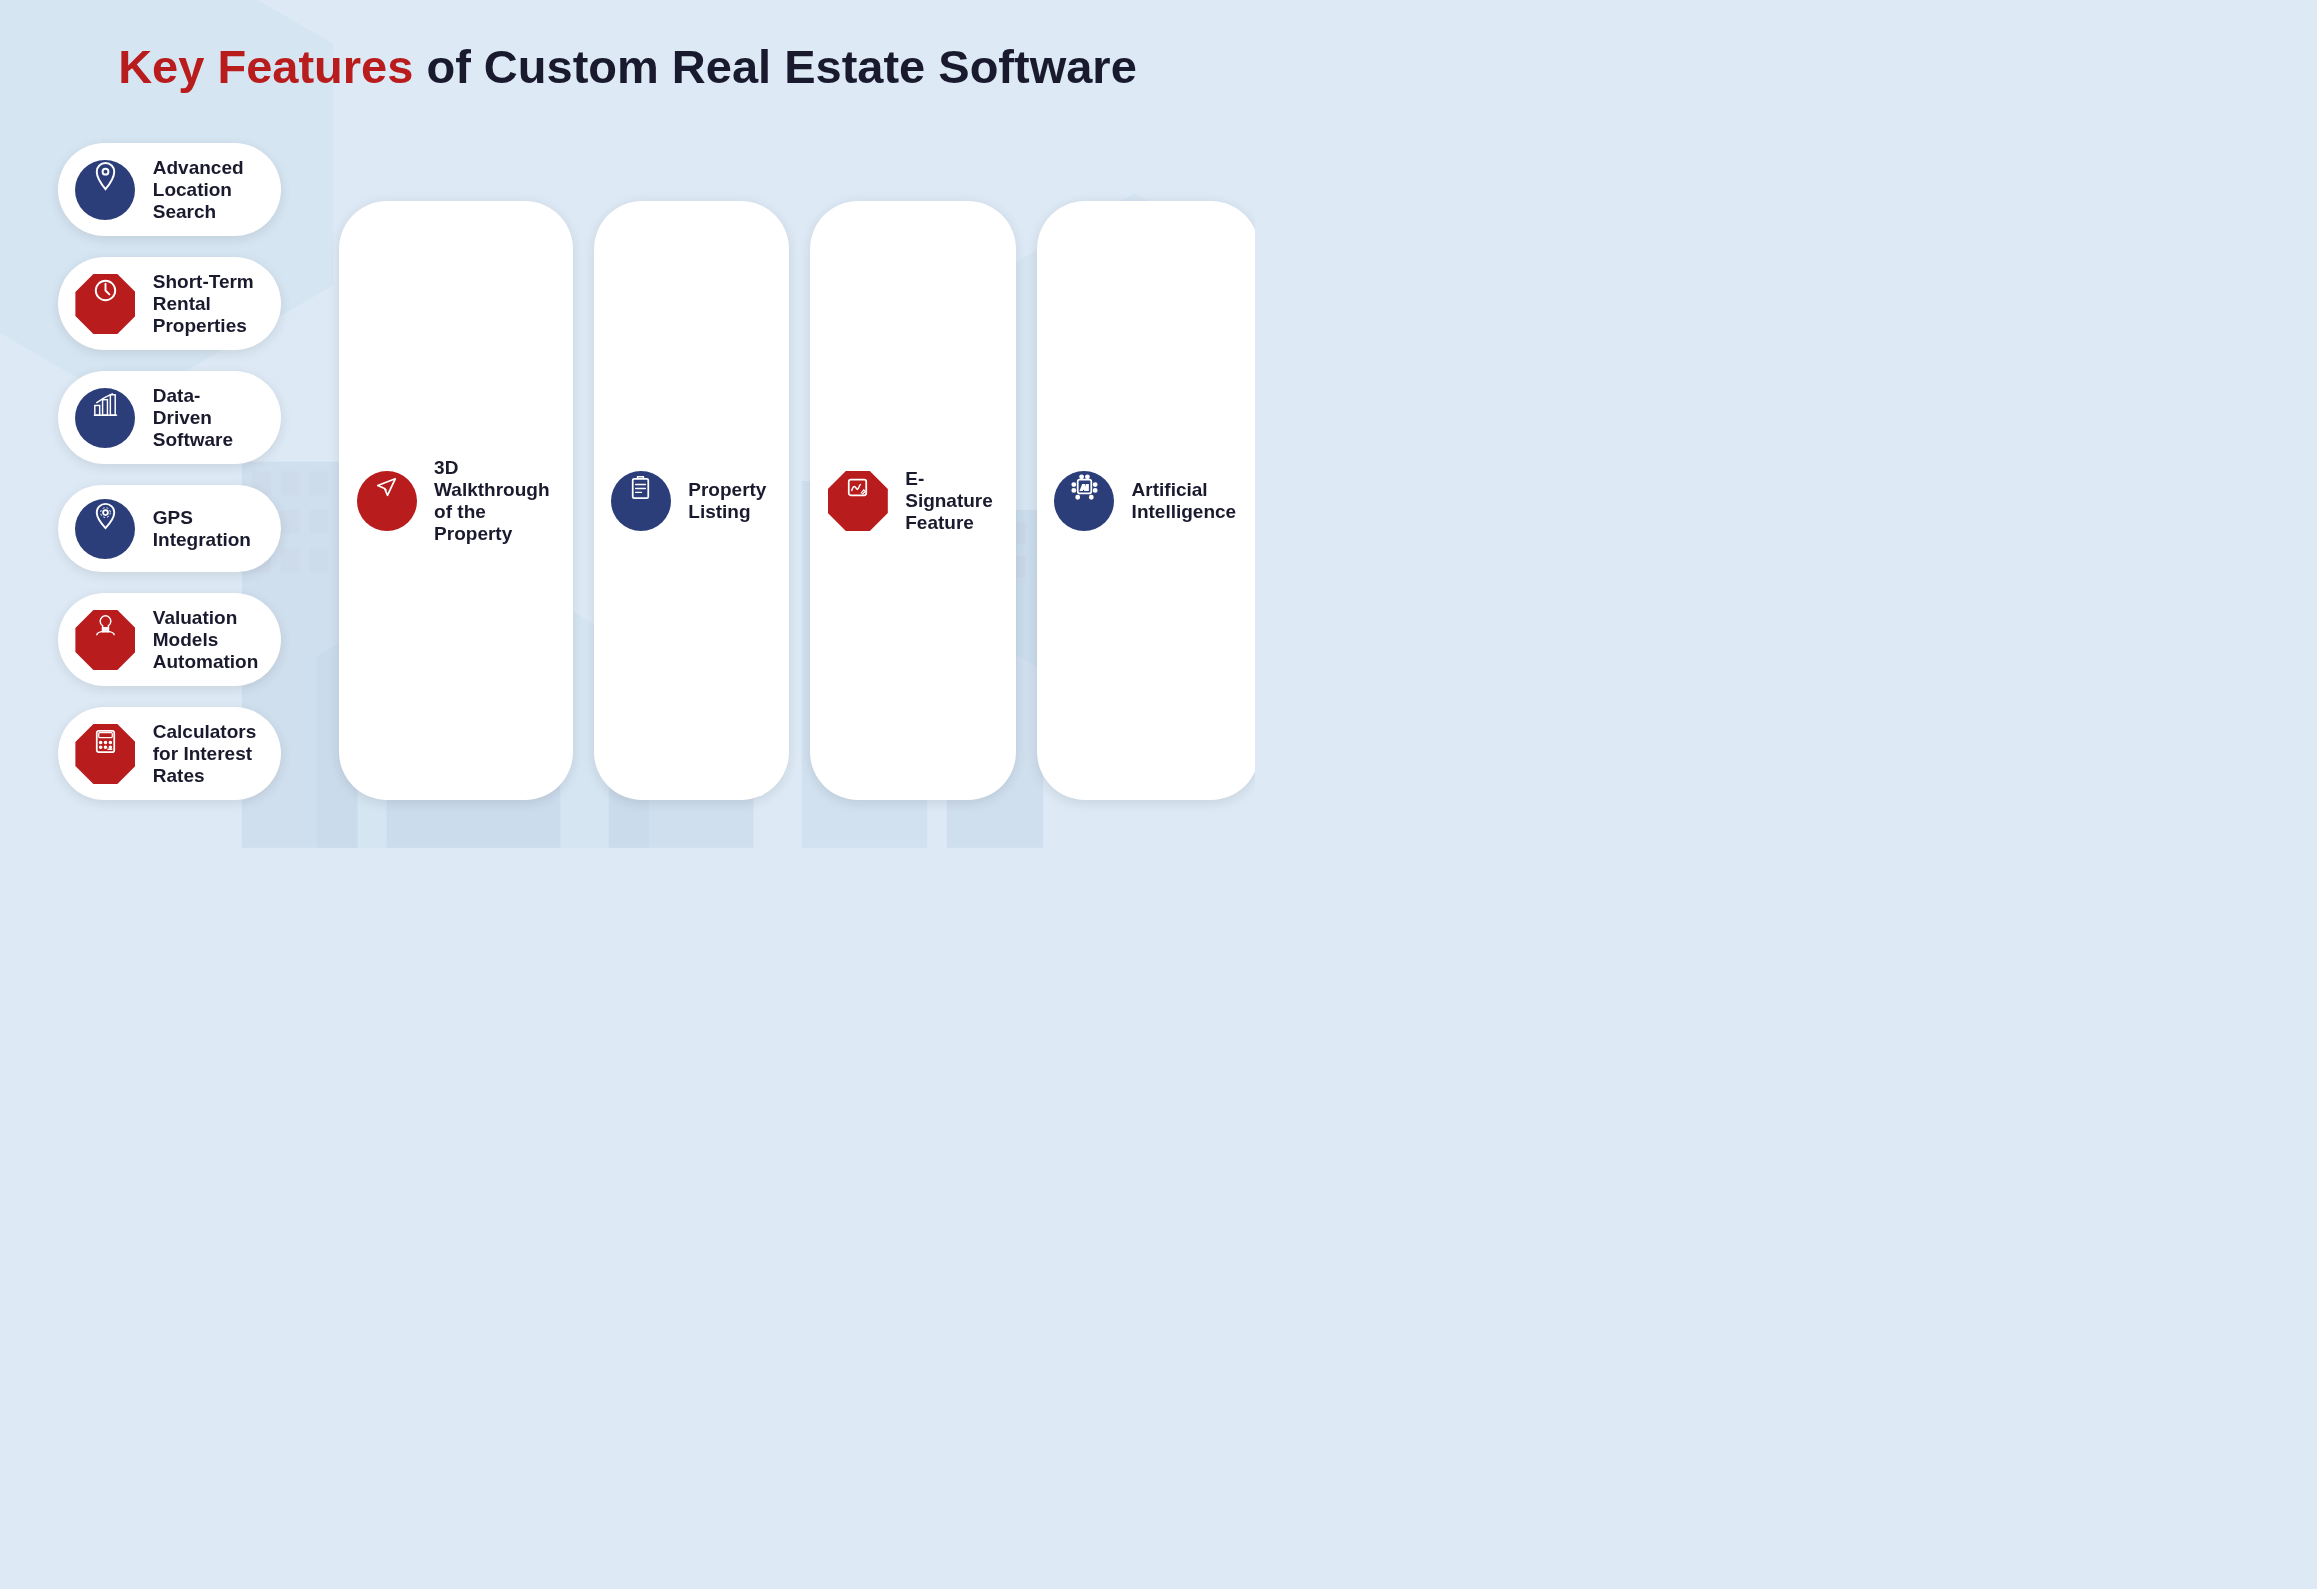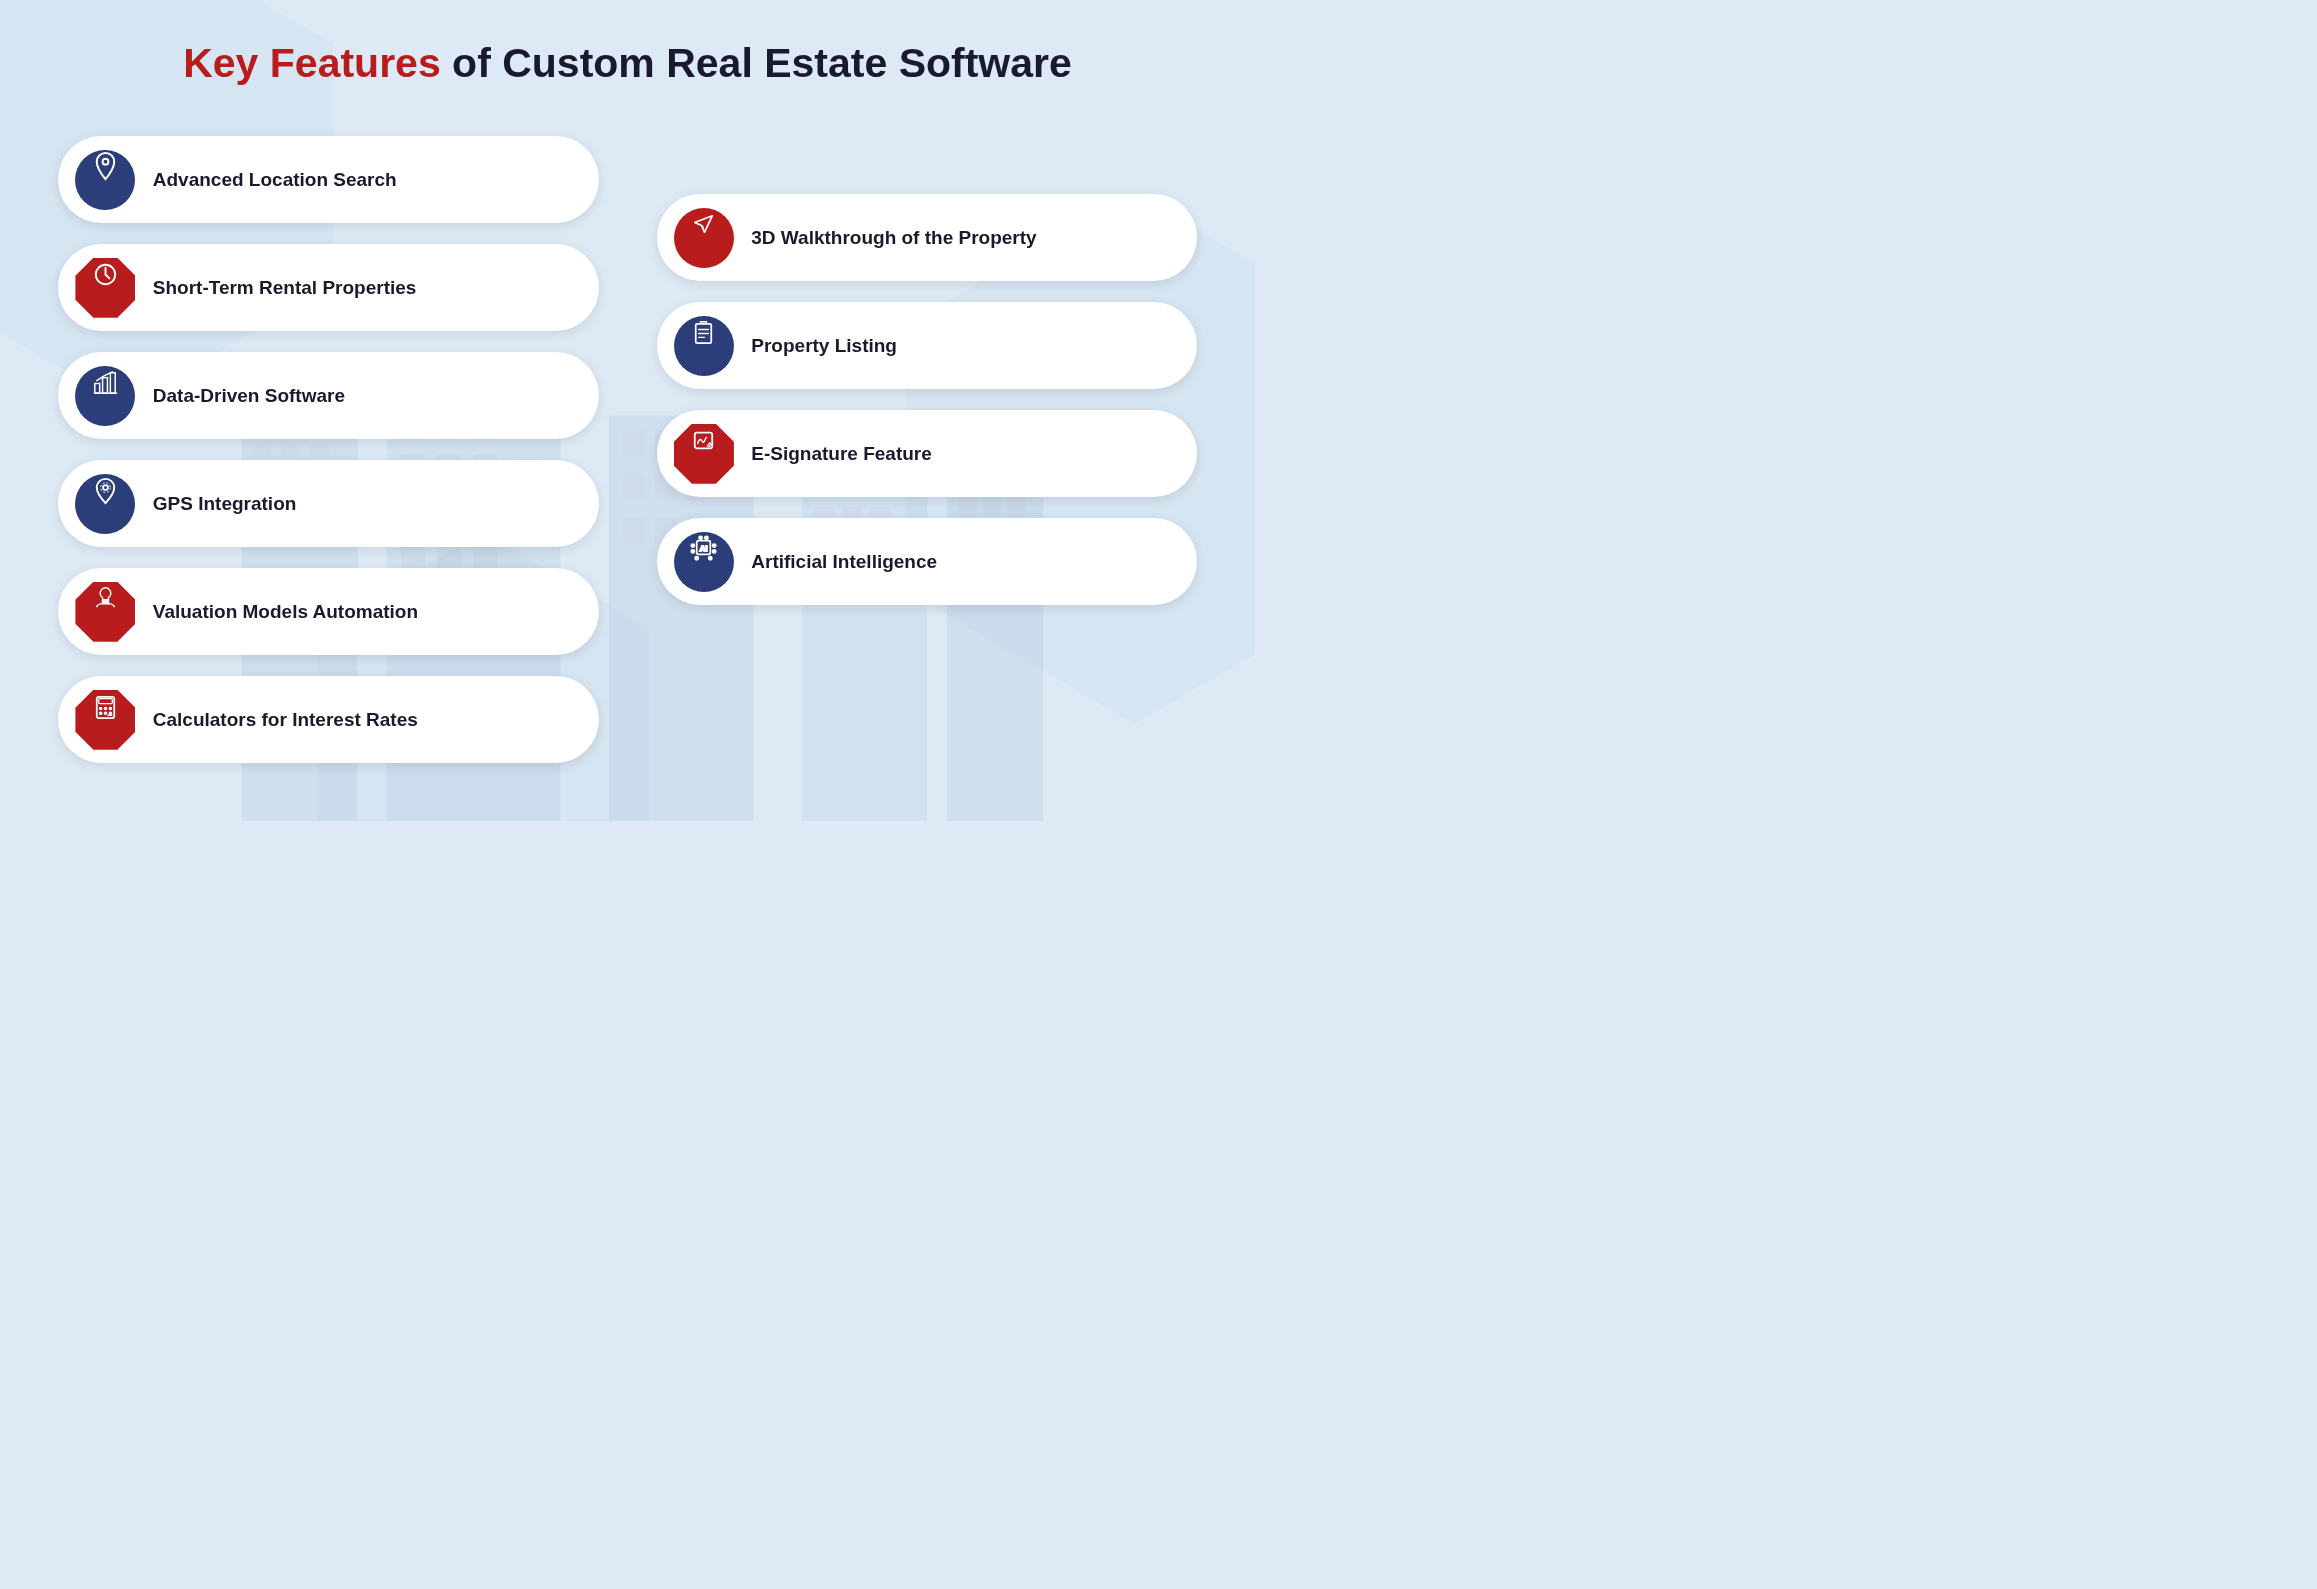--- a/index.html
+++ b/index.html
@@ -37,21 +37,21 @@
     }
 
     .container {
       position: relative;
       z-index: 10;
       padding: 39px 58px 48px;
     }
 
     .page-title {
       text-align: center;
-      font-size: 41px;
+      font-size: 47px;
       font-weight: 700;
       color: #1a1a2e;
       margin-bottom: 48px;
       line-height: 1.2;
     }
 
     .page-title .highlight {
       color: #b91c1c;
     }
 
@@ -110,21 +110,21 @@
     
     .left-col {
       display: flex;
       flex-direction: column;
       gap: 21px;
       padding-top: 0;
     }
 
     .right-col {
       display: flex;
-      flex-direction: column;
+      flex-direction: row;
       gap: 21px;
       padding-top: 58px;
     }
 
   </style>
 </head>
 <body>
 
 <div class="bg-hexagon bg-hex-1"></div>
 <div class="bg-hexagon bg-hex-2"></div>

